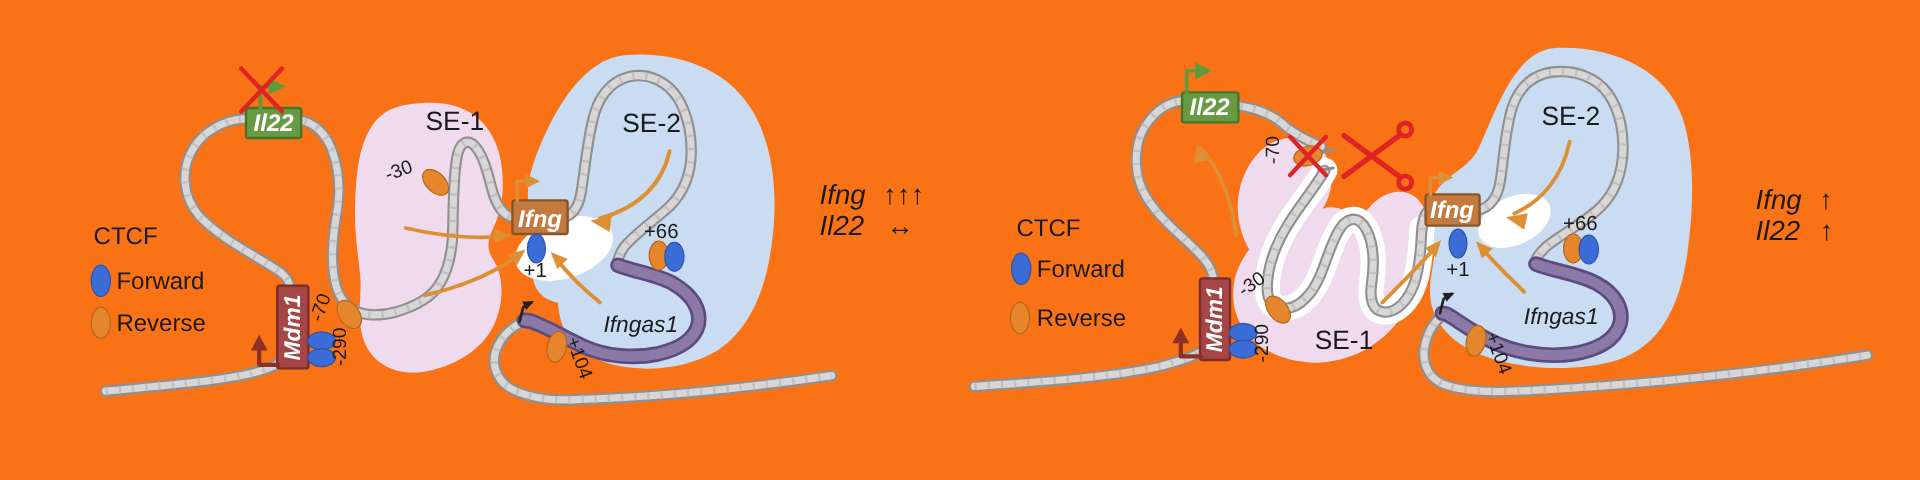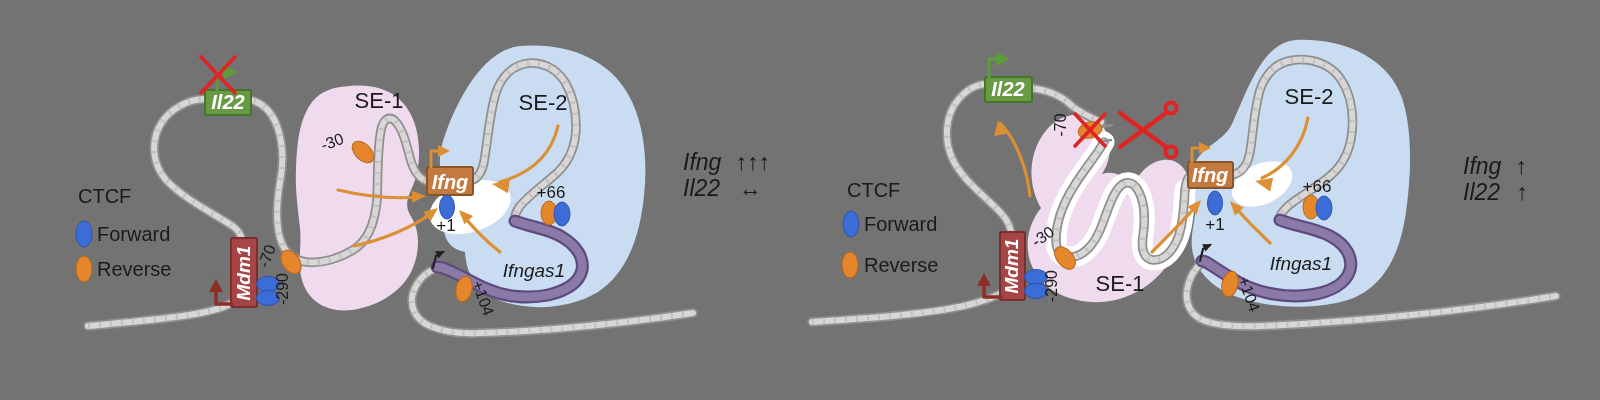--- a/index.html
+++ b/index.html
@@ -1,16 +1,16 @@
 <!DOCTYPE html>
 <html style="--strand_fill: #d8d6d6; --strand_stroke: #8f8f8f; --se1_pink: #f0dbee; --se2_blue: #c9dcf2; --il22_green: #679a43; --il22_green_border: #47742b; --mdm1_red: #a64545; --mdm1_red_border: #7b2d2d; --ifng_orange: #c4793e; --ifng_orange_border: #8a5526; --ctcf_forward_blue: #3c6cd6; --ctcf_reverse_orange: #e5862c; --regulatory_arrow_orange: #dd8f33; --ifngas1_purple: #8b7aa8; --ifngas1_purple_border: #5d4a7e; --cut_red: #e02424; --promoter_dark_red: #8c2f26; --promoter_green: #5d9b3d; --text_color: #1a1a1a;"><head>
 <meta charset="utf-8">
 <style>
   html,body{margin:0;padding:0;background:#ffffff;}
-  .canvas{position:relative;width:1600px;height:400px;background:#737373;overflow:hidden;}
+  .canvas{position:relative;width:1600px;height:400px;background:#f97316;overflow:hidden;}
   svg{position:absolute;left:0;top:0;}
   text{font-family:"Liberation Sans","DejaVu Sans",sans-serif;fill:var(--text_color);}
   .blob-pink{fill:var(--se1_pink);stroke:none;}
   .blob-blue{fill:var(--se2_blue);stroke:none;}
   .notch{fill:#ffffff;stroke:none;}
   .strand-outer{fill:none;stroke:var(--strand_stroke);stroke-width:9.5;stroke-linecap:round;stroke-linejoin:round;}
   .strand-inner{fill:none;stroke:var(--strand_fill);stroke-width:6;stroke-linecap:round;stroke-linejoin:round;}
   .strand-ticks{fill:none;stroke:#c2c0c0;stroke-width:6;stroke-dasharray:2 9;stroke-linecap:butt;}
   .white-channel{fill:none;stroke:#ffffff;stroke-width:21;stroke-linecap:round;stroke-linejoin:round;}
   .gene-track-outer{fill:none;stroke:var(--ifngas1_purple_border);stroke-width:13;stroke-linecap:round;}

